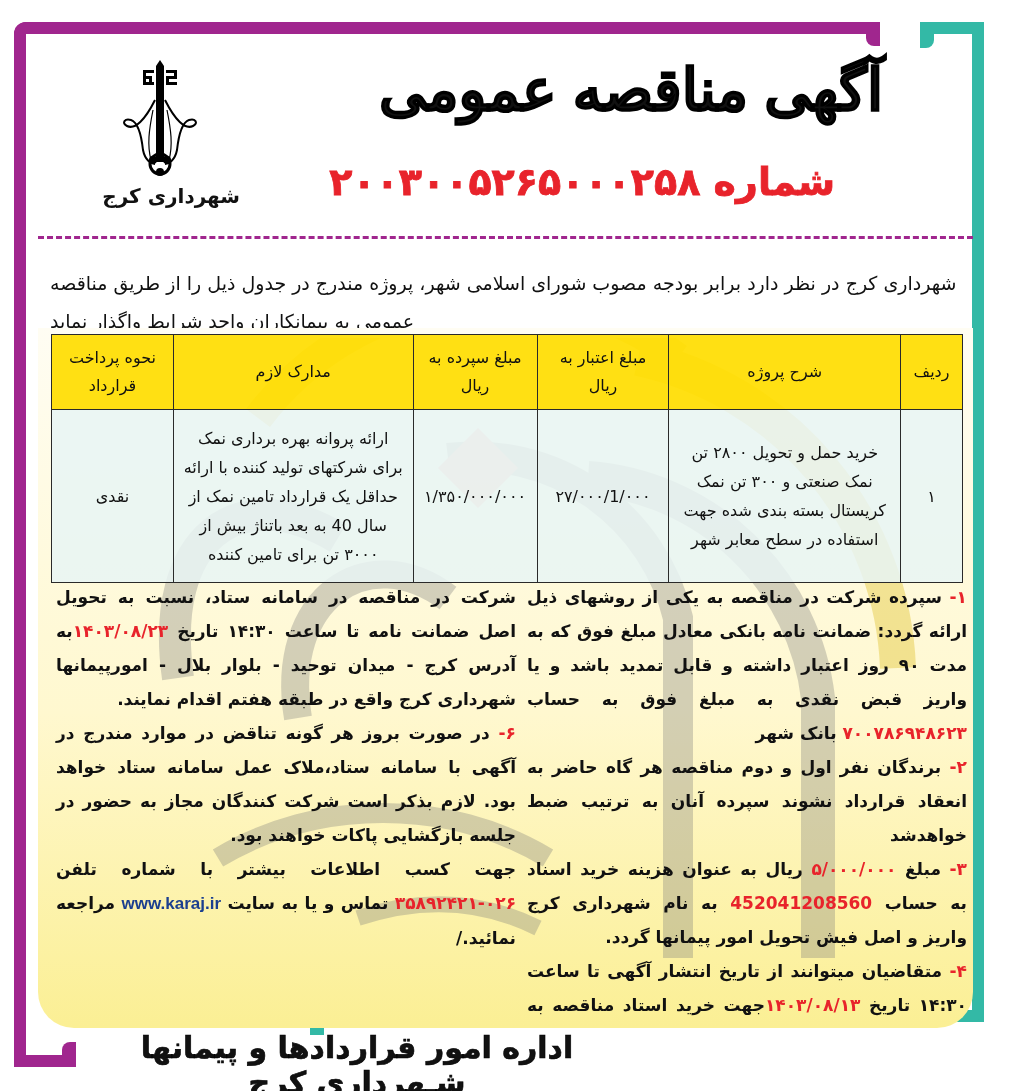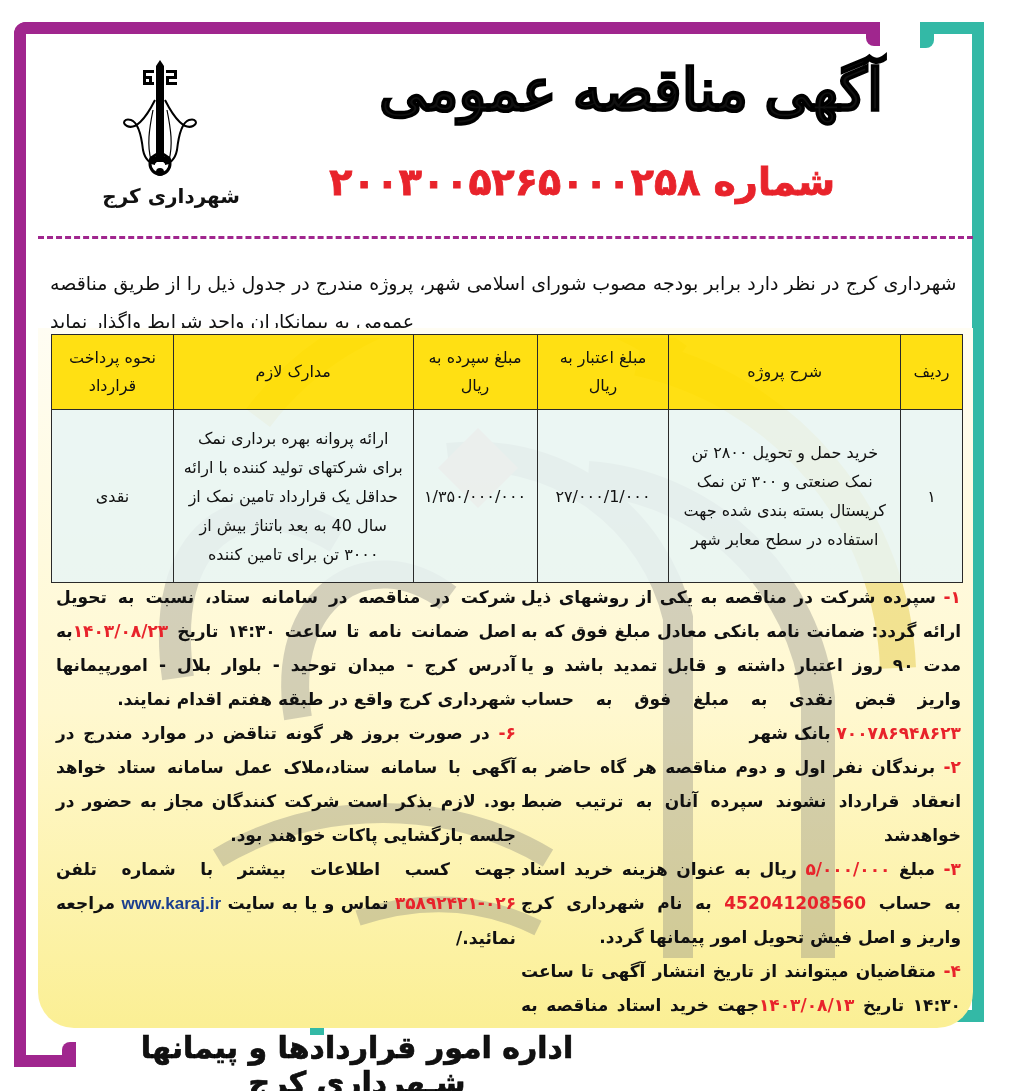--- a/index.html
+++ b/index.html
@@ -87,21 +87,21 @@
       border: 1.5px solid #2a2a2a; text-align: center; vertical-align: middle; font-weight: normal;
     }
     .tender-table th { background: rgba(255, 221, 0, 0.92); height: 74px; line-height: 28px; padding: 0 6px; }
     .tender-table td { background: rgba(232, 244, 244, 0.85); height: 168px; line-height: 29px; padding: 2px 8px; }
 
     
     .col {
       position: absolute; top: 252px; direction: rtl; text-align: justify; text-align-last: right;
       font-size: 17px; font-weight: bold; line-height: 34px;
     }
-    .col-right { right: 12px; width: 440px; }
+    .col-right { right: 6px; width: 440px; }
     .col-left { left: 10px; width: 460px; margin-left: 8px; }
     .red { color: #e8232b; }
     .link { color: #1b3f8f; font-family: "Liberation Sans", sans-serif; }
 
     
     .footer-title {
       position: absolute; left: 92px; top: 1030px; width: 530px; text-align: center; direction: rtl;
       font-size: 30px; font-weight: 900; -webkit-text-stroke: 0.6px #000;
     }
   </style>

